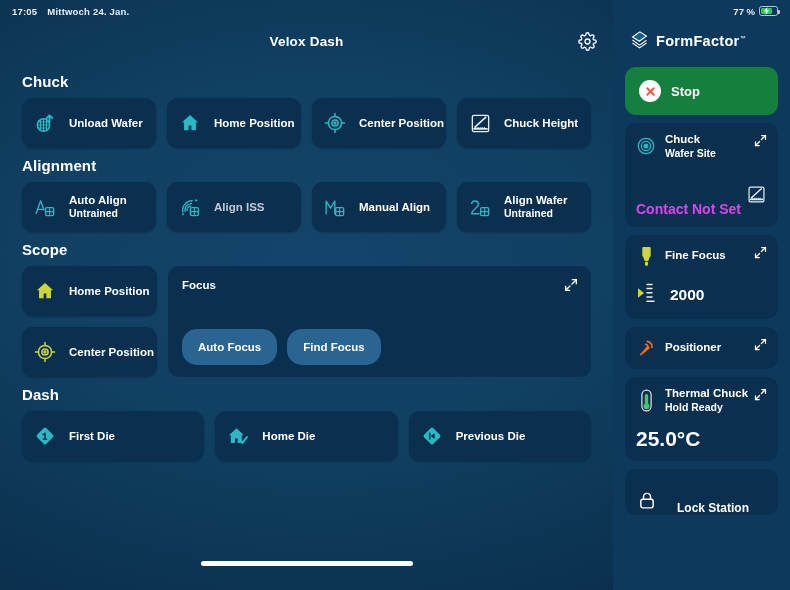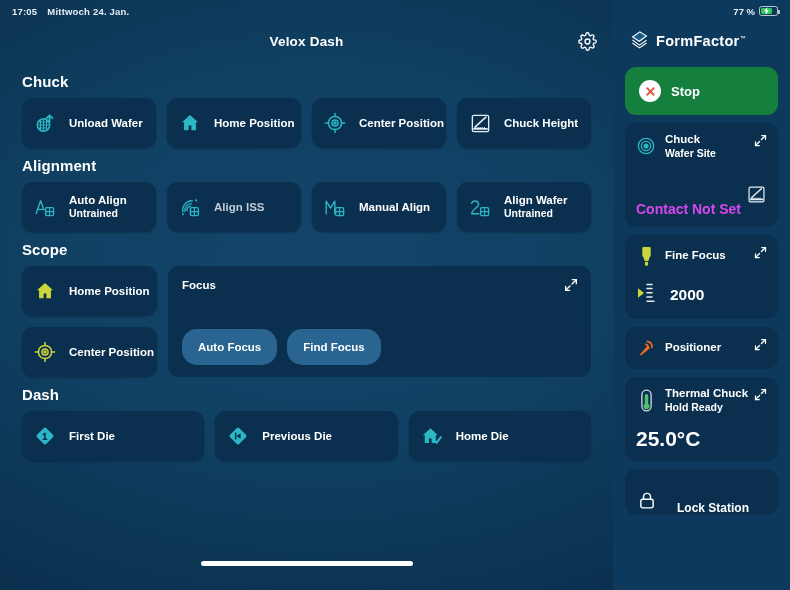--- a/index.html
+++ b/index.html
@@ -420,39 +420,39 @@
           </span>
           <span class="lbl">
             <span class="t1">First Die</span>
           </span>
         </div>
 
 
         <div class="tile">
           <span class="ico">
             <svg width="24" height="24" viewBox="0 0 24 24">
+              <path d="M10.6 4.2 2.8 11.2h2V19h4.2v-4.6h2.6V19h4.2v-7.8h2z" fill="#2bb7c4"></path>
+              <path d="M14.2 16.2l2.3 2.6 4.4-5.6" stroke="#2bb7c4" stroke-width="2.1" fill="none" stroke-linecap="round" stroke-linejoin="round"></path>
+            </svg>
+          </span>
+          <span class="lbl">
+            <span class="t1">Home Die</span>
+          </span>
+        </div>
+
+        <div class="tile">
+          <span class="ico">
+            <svg width="24" height="24" viewBox="0 0 24 24">
               <rect x="5.6" y="5.6" width="12.8" height="12.8" rx="1.6" transform="rotate(45 12 12)" fill="#2bb7c4"></rect>
               <path d="M14.6 9.2v5.8l-4-2.9z" fill="#0b2f4e"></path>
               <path d="M9.7 9.2v5.8" stroke="#0b2f4e" stroke-width="1.5" stroke-linecap="round"></path>
             </svg>
           </span>
           <span class="lbl">
             <span class="t1">Previous Die</span>
-          </span>
-        </div>
-
-        <div class="tile">
-          <span class="ico">
-            <svg width="24" height="24" viewBox="0 0 24 24">
-              <path d="M10.6 4.2 2.8 11.2h2V19h4.2v-4.6h2.6V19h4.2v-7.8h2z" fill="#2bb7c4"></path>
-              <path d="M14.2 16.2l2.3 2.6 4.4-5.6" stroke="#2bb7c4" stroke-width="2.1" fill="none" stroke-linecap="round" stroke-linejoin="round"></path>
-            </svg>
-          </span>
-          <span class="lbl">
-            <span class="t1">Home Die</span>
           </span>
         </div>
       </div>
 
     </div>
 
     <div class="home-indicator"></div>
   </div>
 
   <div class="sidebar">

